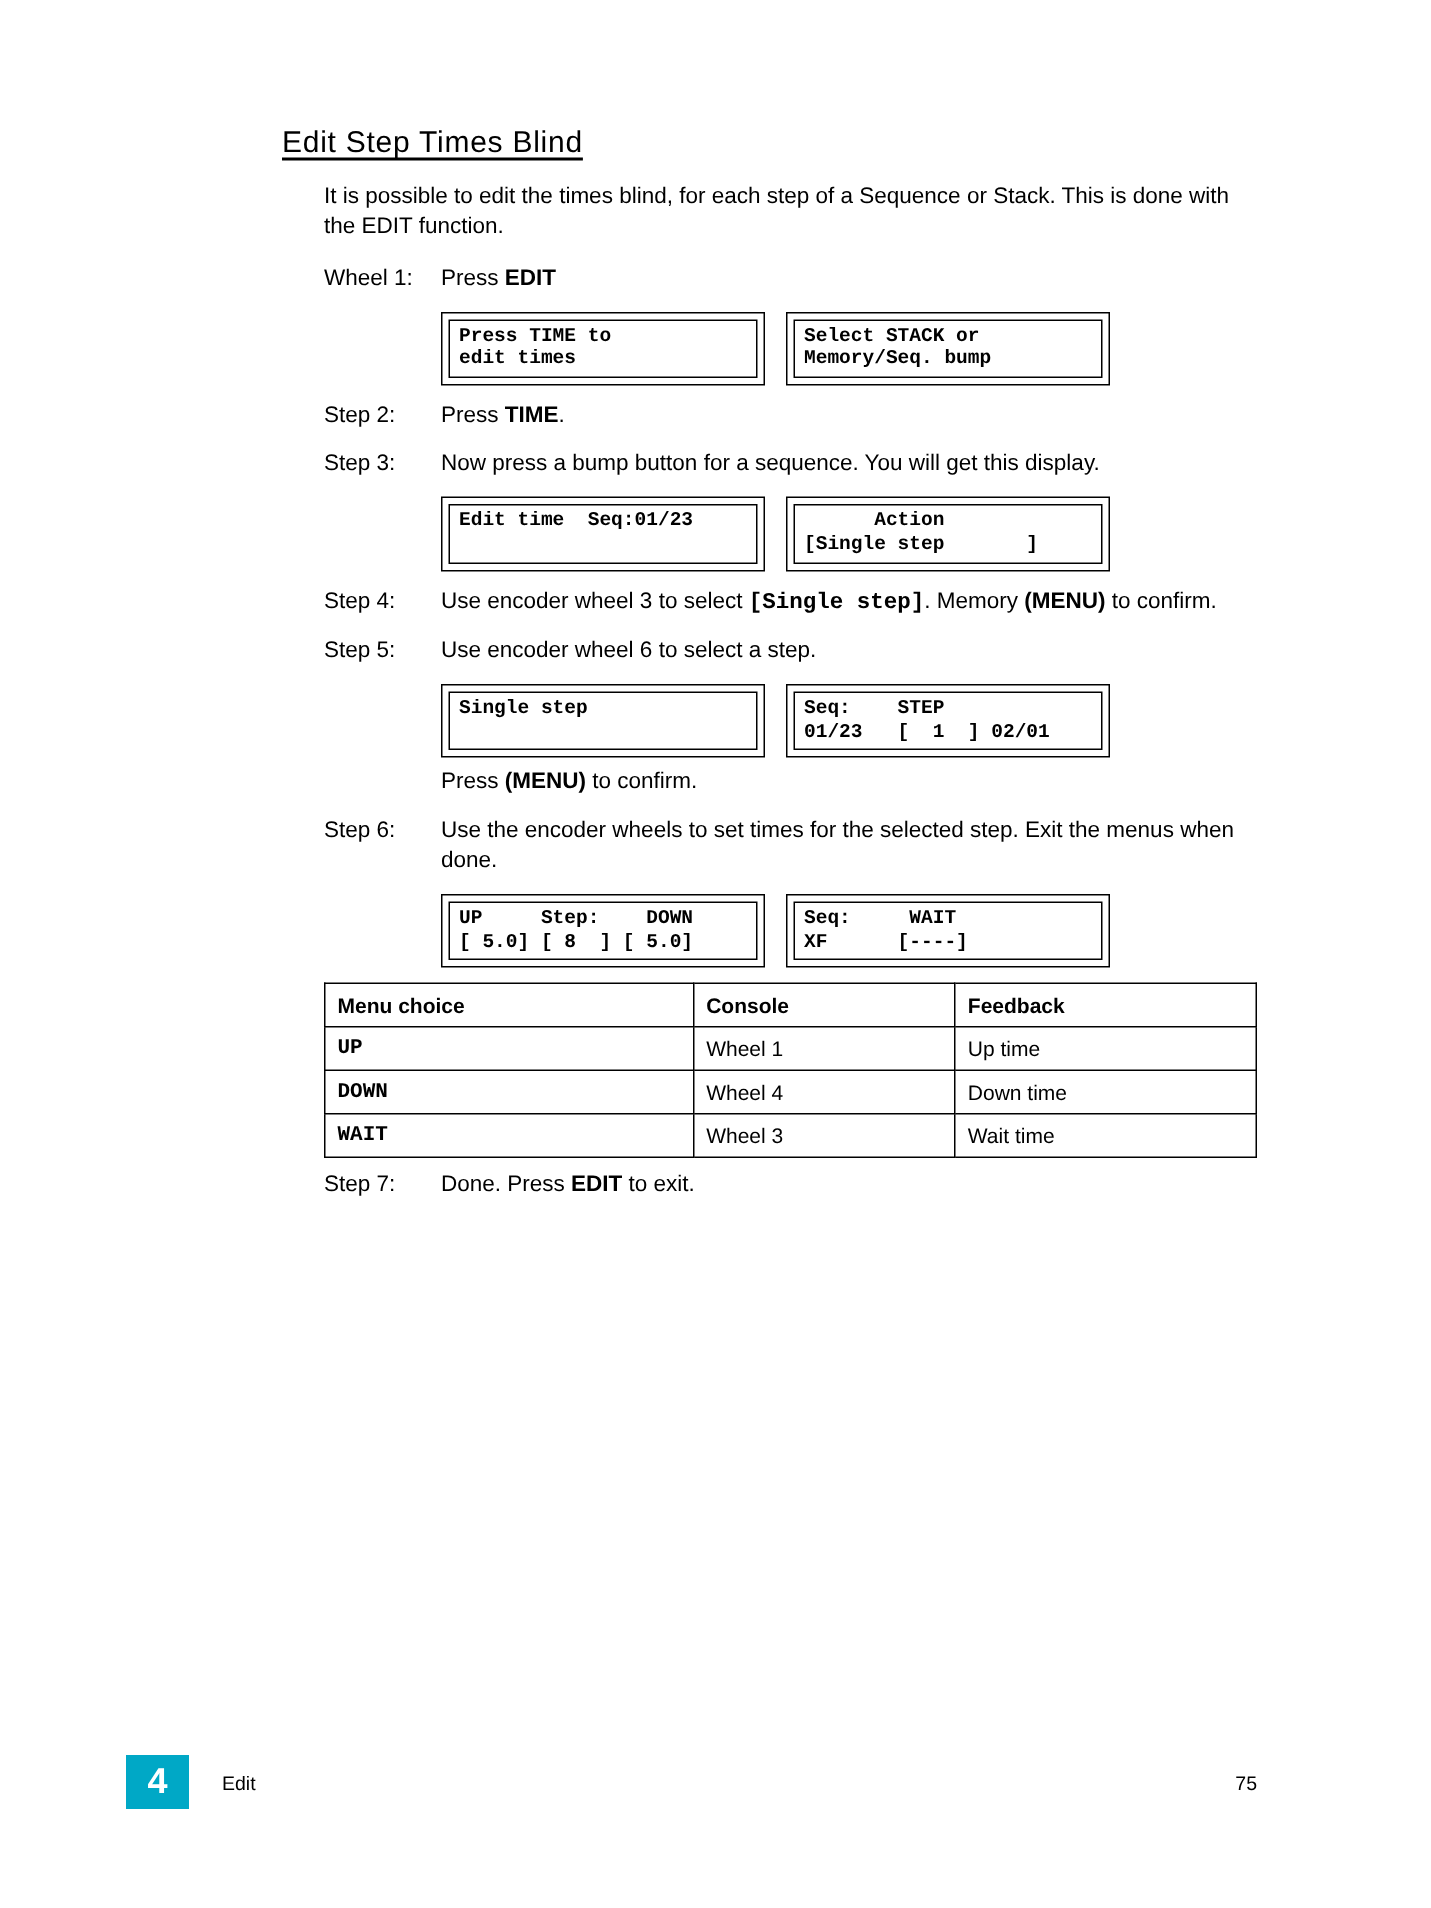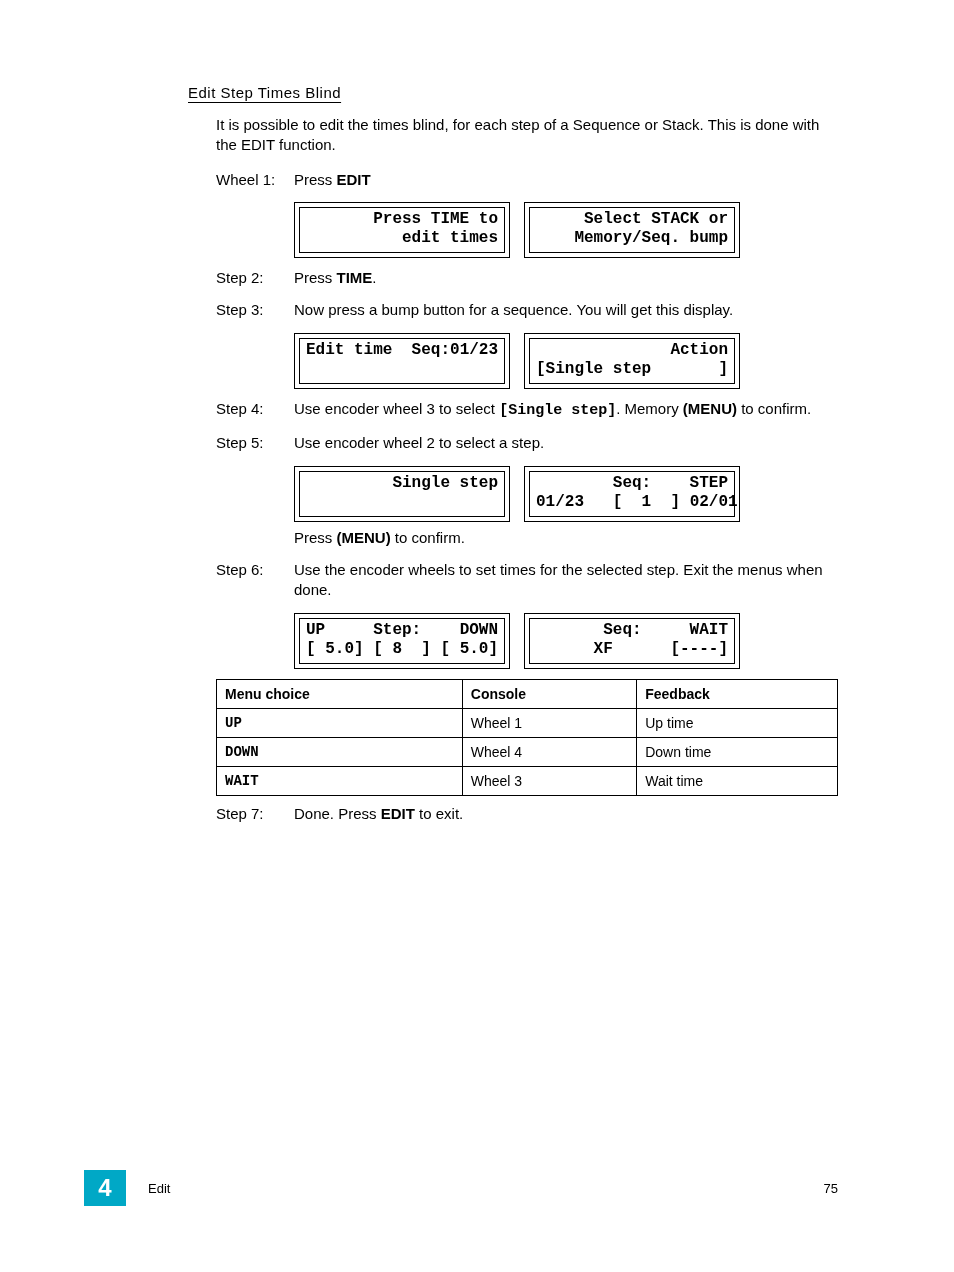--- a/index.html
+++ b/index.html
@@ -11,21 +11,21 @@
     font-size: 15px;
   }
   .page {
     width: 954px;
     height: 1272px;
     position: relative;
     box-sizing: border-box;
     padding: 84px 116px 0 188px;
   }
   .section-title {
-    font-size: 15px;
+    font-size: 20px;
     letter-spacing: 0.5px;
     text-decoration: underline;
     text-underline-offset: 4px;
     margin-bottom: 14px;
   }
   .intro {
     margin: 0 0 14px 28px;
     line-height: 1.35;
   }
   .step-row {
@@ -54,26 +54,25 @@
   .lcd {
     border: 1.5px solid #000;
     padding: 4px;
     width: 216px;
     box-sizing: border-box;
   }
   .lcd-inner {
     border: 1.5px solid #000;
     padding: 2px 6px 4px 6px;
     font-family: "Courier New", monospace;
-    font-size: 16px;
+    font-size: 13px;
     font-weight: bold;
     line-height: 1.2;
     white-space: pre;
     min-height: 2.4em;
-    text-align: right;
   }
 
   
   table.ref {
     border-collapse: collapse;
     width: 100%;
     margin: 5px 0 8px 28px;
     max-width: 622px;
   }
   table.ref th, table.ref td {
@@ -169,21 +168,21 @@
   <div class="step-row">
     <div class="step-label">Step 4:</div>
     <div class="step-body">
       <p><span>Use encoder wheel 3 to select </span><span class="mono-bold">[Single step]</span><span>. Memory </span><span class="bold">(MENU)</span><span> to confirm.</span></p>
     </div>
   </div>
 
   <div class="step-row">
     <div class="step-label">Step 5:</div>
     <div class="step-body">
-      <p>Use encoder wheel 2 to select a step.</p>
+      <p>Use encoder wheel 6 to select a step.</p>
     </div>
   </div>
 
   <div class="lcd-pair">
     <div class="lcd">
         <div class="lcd-inner">Single step</div>
       </div>
     <div class="lcd">
         <div class="lcd-inner">Seq:    STEP
 01/23   [  1  ] 02/01</div>

